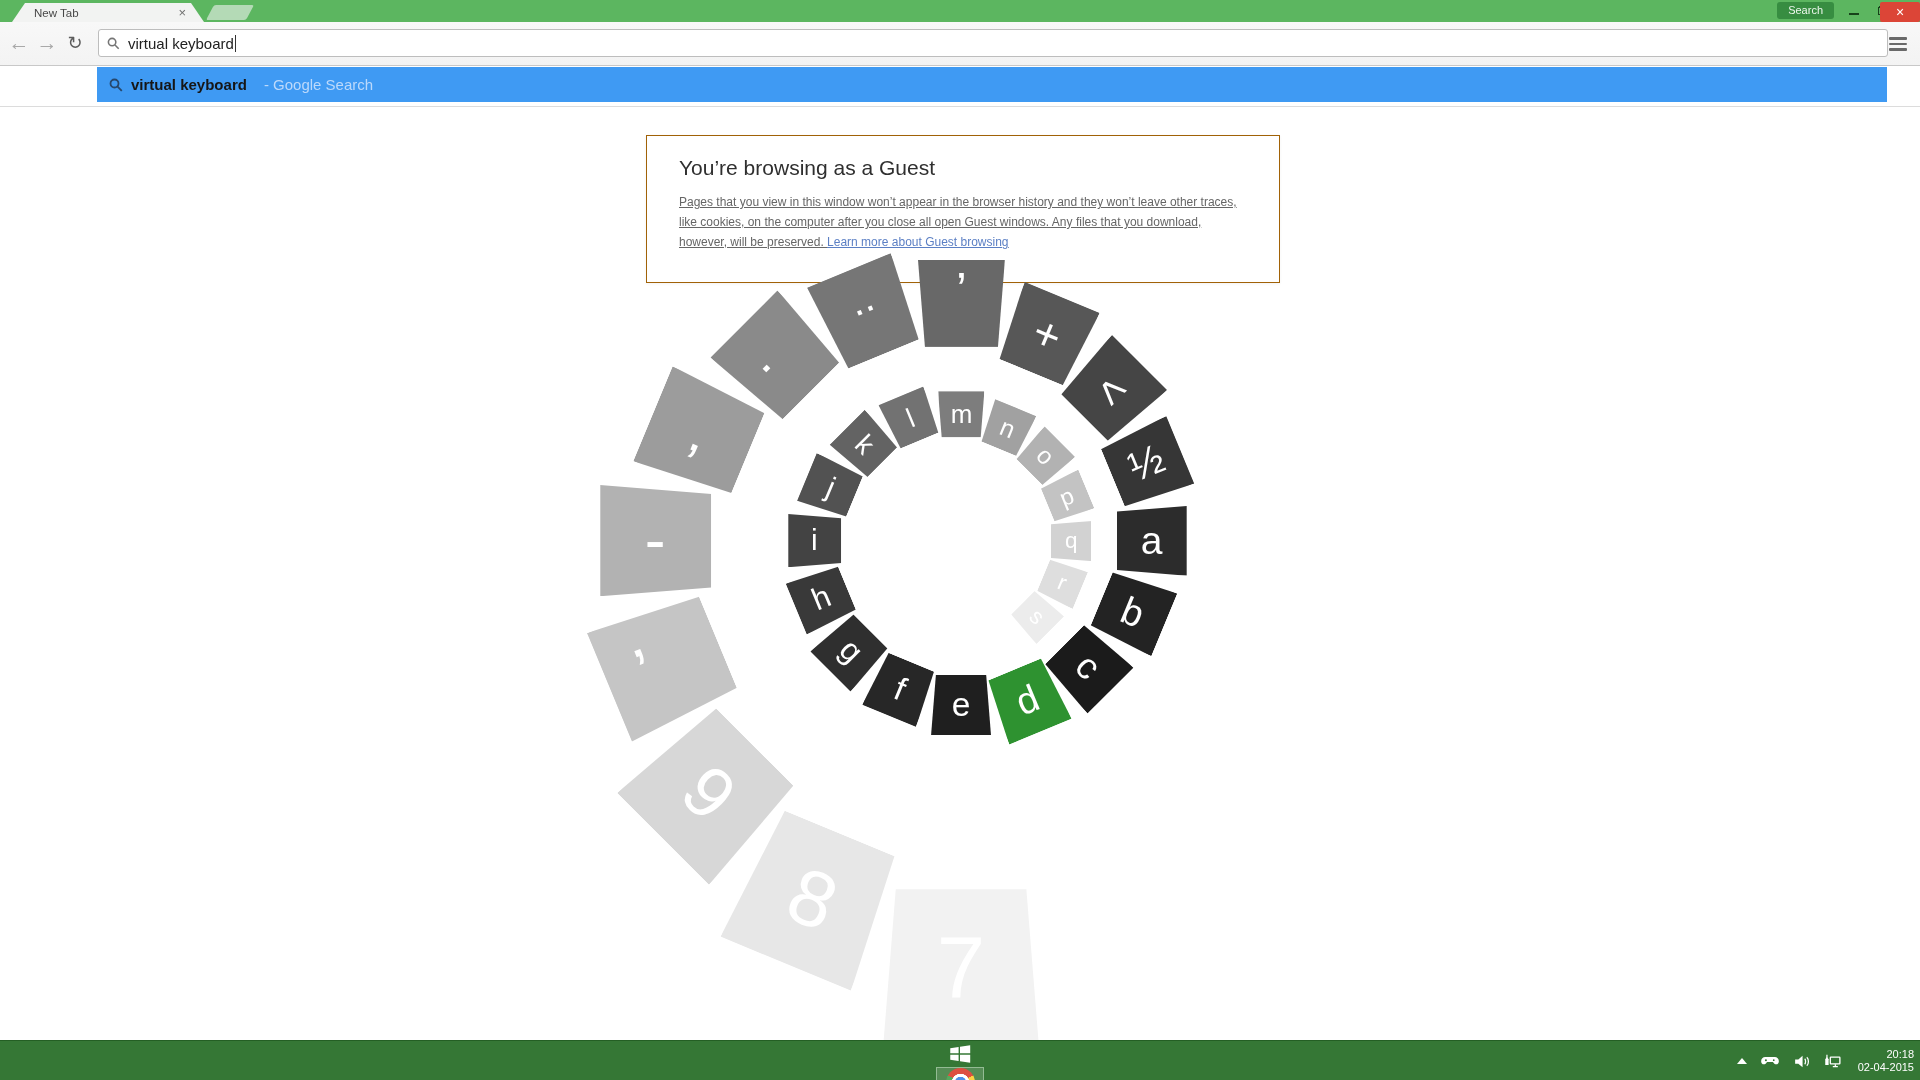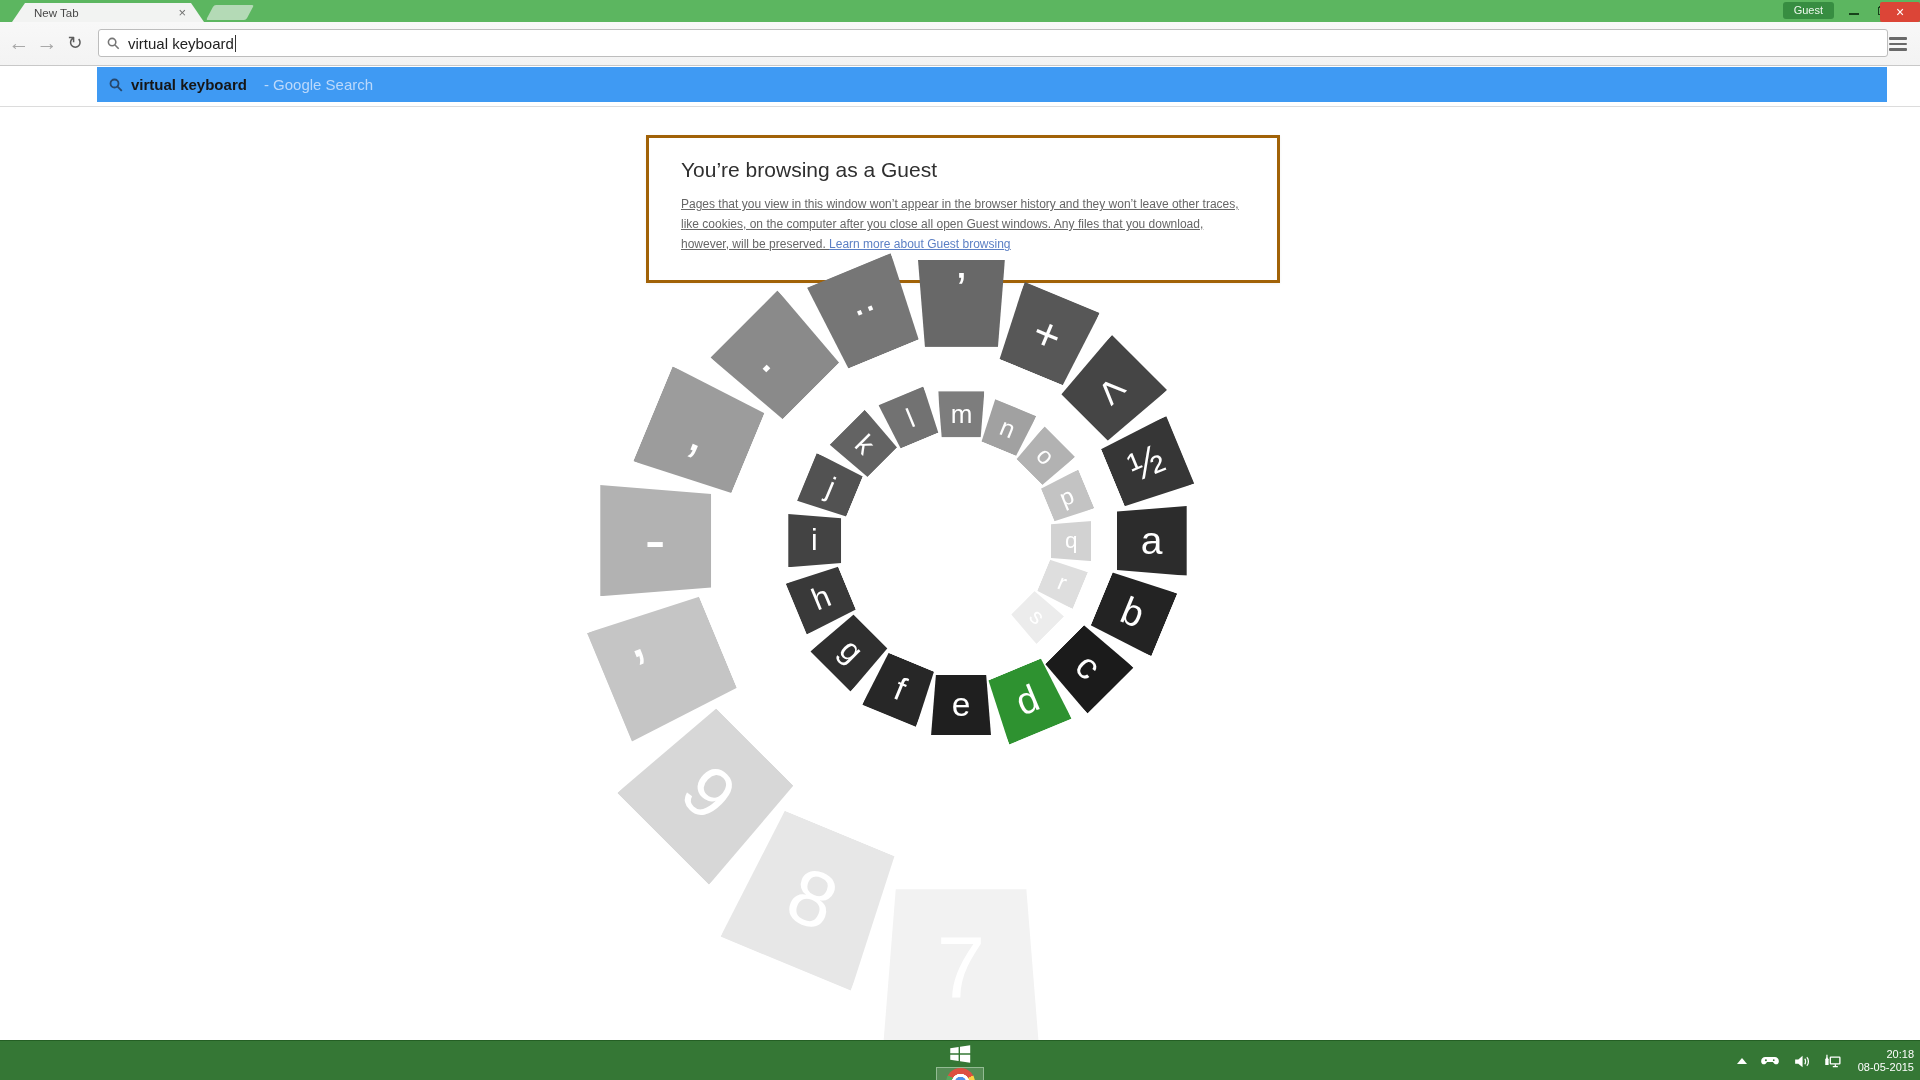--- a/index.html
+++ b/index.html
@@ -40,21 +40,21 @@
   .menu-btn i { width:18px; height:2.6px; background:#696969; border-radius:1px; }
 
   .dropdown { position:absolute; left:0; top:67px; width:1920px; background:#fff; z-index:6; padding-bottom:4px; border-bottom:1px solid #dcdcdc;}
   .sugg-row { margin-left:97px; width:1790px; height:35px; background:#3f9af3; display:flex; align-items:center; }
   .sugg-query { font-size:15px; font-weight:bold; color:#161616; margin-left:8px; }
   .sugg-suffix { font-size:15px; color:#bcd9fb; margin-left:17px; }
   .mag { margin-left:12px; }
 
   
   .guest-card { position:absolute; left:646px; top:135px; width:634px; height:148px; background:#fff;
-                border:3px solid #a16207; box-shadow:0 1px 3px rgba(0,0,0,.05); z-index:1; }
+                border:1px solid #a16207; box-shadow:0 1px 3px rgba(0,0,0,.05); z-index:1; }
   .gc-title { font-size:21px; color:#2f2f2f; margin:20px 0 0 32px; }
   .gc-body { font-size:12px; color:#666; line-height:20px; margin:12px 32px 0 32px;text-decoration:underline; }
   .gc-link { color:#5b7fc4; text-decoration:underline; cursor:pointer; }
 
   
   #keyboard { position:absolute; left:0; top:0; width:1920px; height:1040px; z-index:2; }
   .key { position:absolute; display:flex; align-items:center; justify-content:center;
          clip-path:polygon(8% 0, 92% 0, 100% 100%, 0 100%); color:#fff; }
   .key span { display:block; line-height:1; }
   .key.selected { outline:none; }
@@ -79,21 +79,21 @@
 <body>
 
 <div class="screen">
 
   <div class="titlebar" style="background: rgb(92, 182, 96);">
     <div class="tab">
       <span class="tab-title">New Tab</span>
       <span class="tab-close">×</span>
     </div>
     <div class="newtab-btn"></div>
-    <div class="guest-badge">Guest</div>
+    <div class="guest-badge">Search</div>
     <div class="win-btn btn-min">
         <i></i>
       </div>
     <div class="win-btn btn-restore">
       <span class="restore-glyph">
           <b></b>
           <b></b>
         </span>
     </div>
     <div class="win-btn btn-close" style="background: rgb(220, 69, 55);">×</div>
@@ -302,18 +302,18 @@
         <path d="M11 5.5c1.1.9 1.1 4.1 0 5 M13 4c2 1.7 2 6.3 0 8" stroke="#fff" fill="none" stroke-width="1.2"></path>
       </svg>
       <svg width="18" height="18" viewBox="0 0 16 16">
         <path d="M3.5 5.5 V2.5" stroke="#fff" stroke-width="1.1"></path>
         <path d="M2 11.5v-5l1.5-2 1.5 2v5z" fill="#fff"></path>
         <rect x="6.5" y="4.5" width="8.5" height="6" rx=".5" fill="none" stroke="#fff" stroke-width="1.2"></rect>
         <path d="M8.7 13h4.5 M11 10.8V13" stroke="#fff" stroke-width="1.2"></path>
       </svg>
       <div class="clock">
         <div>20:18</div>
-        <div>08-05-2015</div>
+        <div>02-04-2015</div>
       </div>
     </div>
   </div>
 
 </div>
 
 </body></html>

